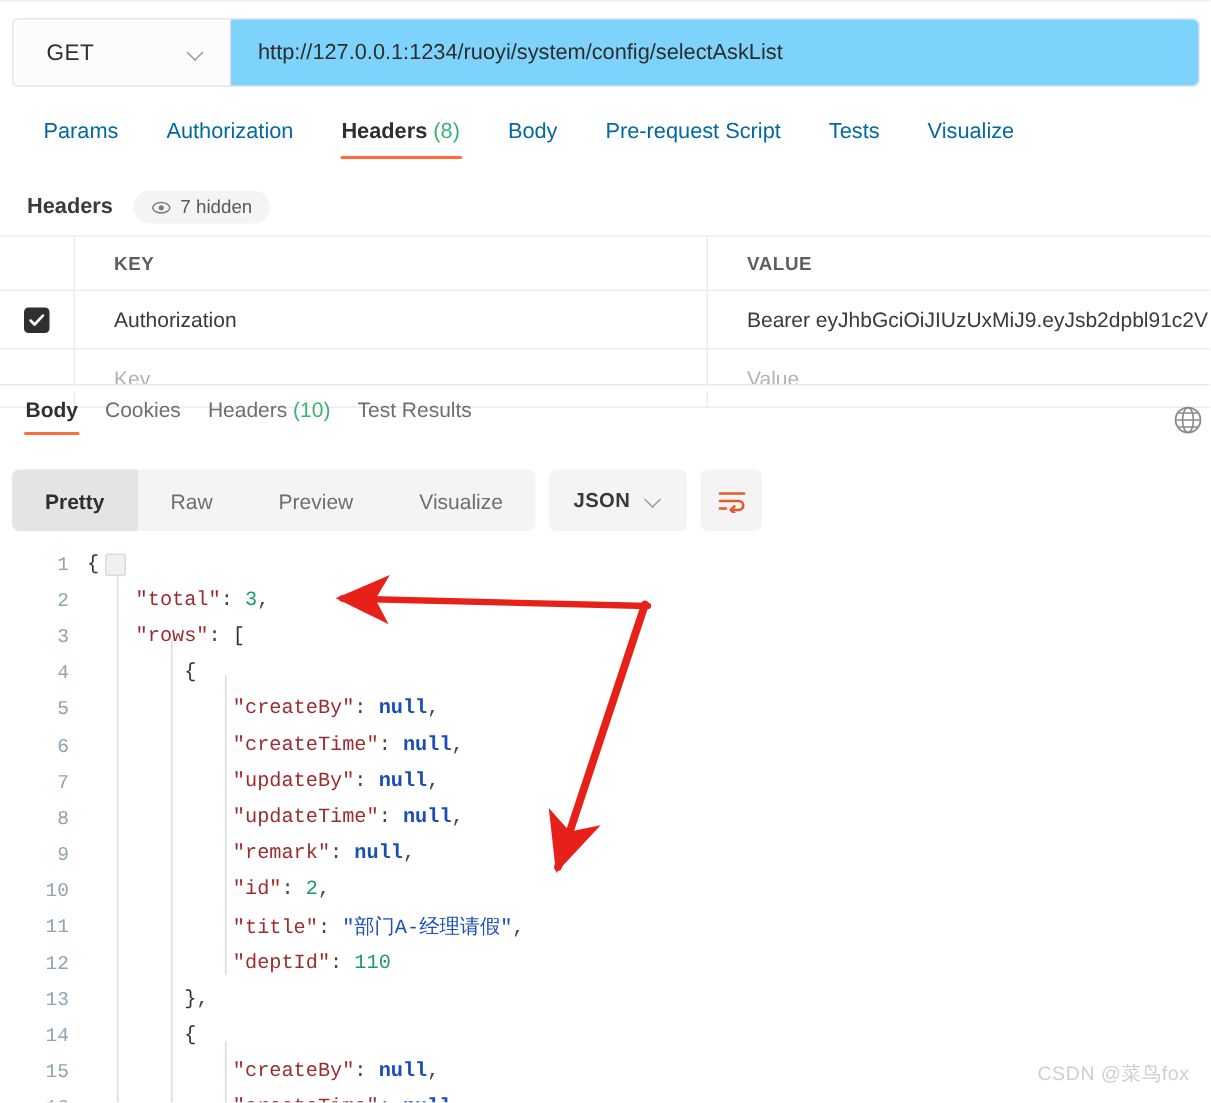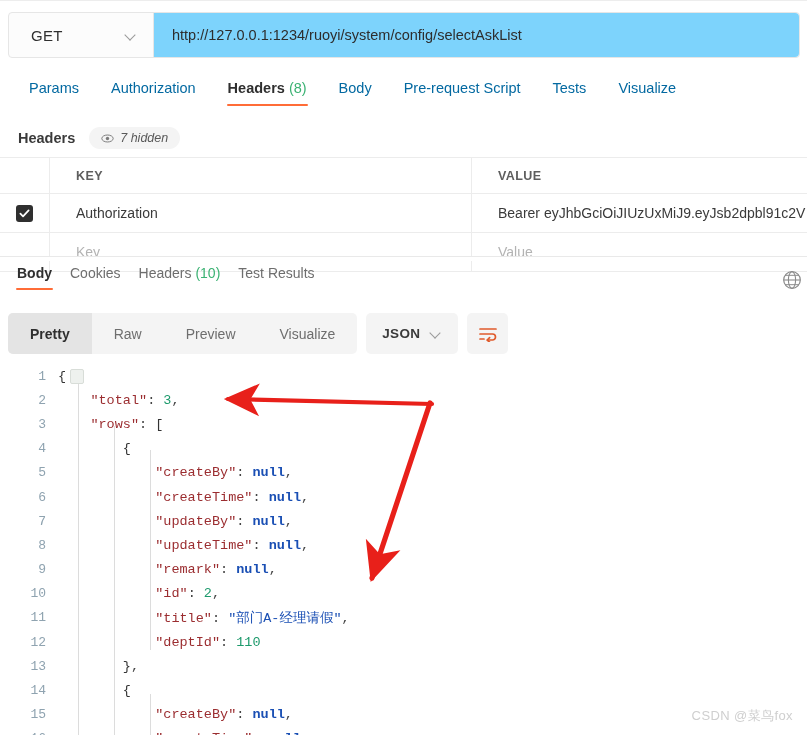--- a/index.html
+++ b/index.html
@@ -60,21 +60,21 @@
 
   
   .hsub {
     position:absolute; left:0; top:122px; width:807px; height:32px;
     display:flex; align-items:center; padding-left:18px;
   }
   .hsub-title { font-size:14.5px; font-weight:bold; color:#3a3a3a; margin-right:14px; }
   .hidden-pill {
     display:flex; align-items:center; gap:6px;
     background:#f4f4f4; border-radius:12px; padding:4px 12px;
-    font-size:12.5px; color:#5a5a5a; cursor:pointer;font-style:italic;
+    font-size:12.5px; color:#5a5a5a; cursor:pointer;
   }
   .eye { width:13px; height:13px; display:block; }
 
   
   .htable {
     position:absolute; left:0; top:157px; width:807px;
     border-top:1px solid #ececec;
   }
   .hrow { display:flex; border-bottom:1px solid #ececec; height:39px; align-items:center;gap:12px; }
   .hrow.head { height:36px; }

